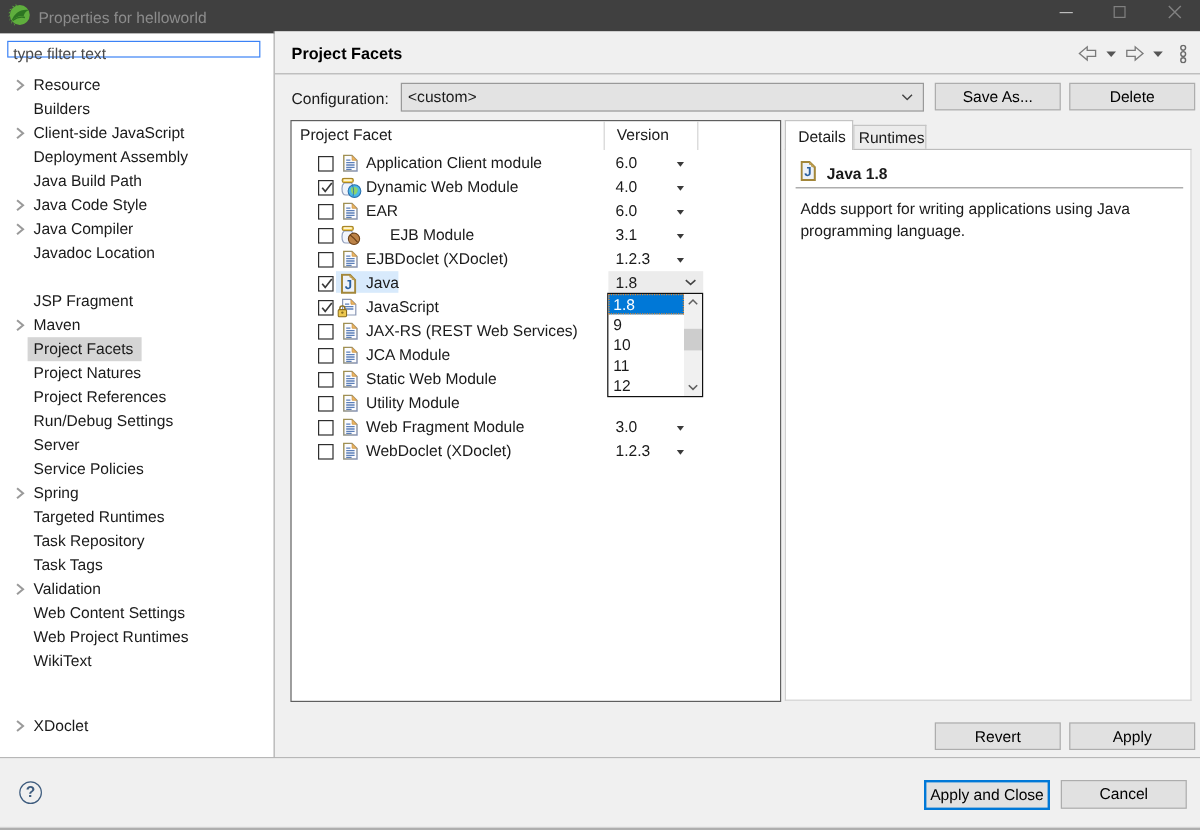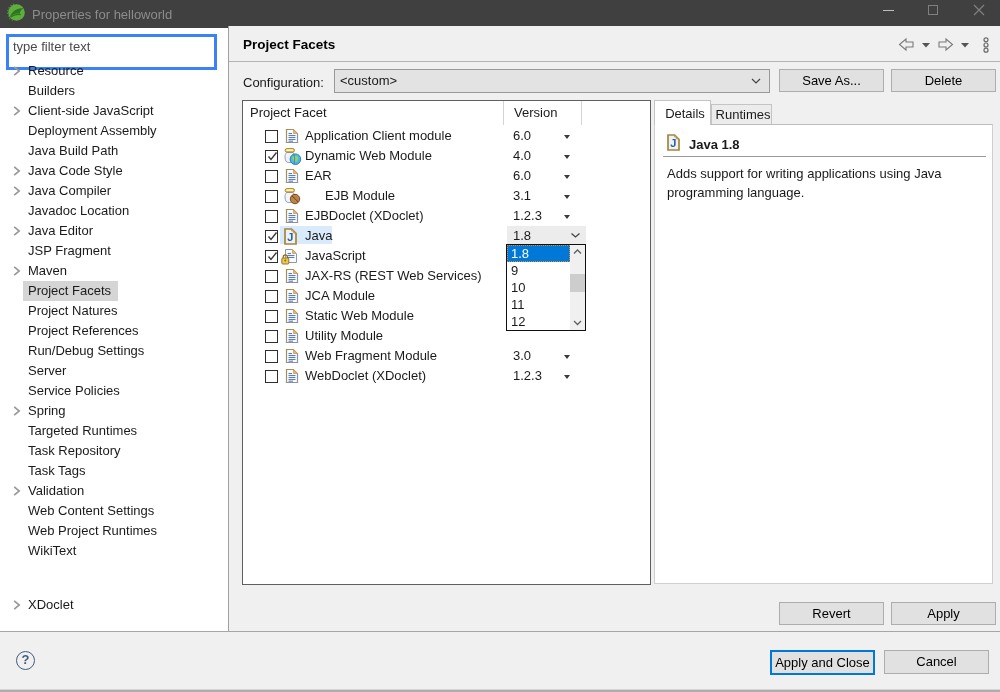--- a/index.html
+++ b/index.html
@@ -37,21 +37,21 @@
   </svg>
   <div class="abs" style="left:32px;top:7px;font-size:13px;color:#8c8c8c;">Properties for helloworld</div>
   <div class="abs" style="left:883px;top:10px;width:11px;height:1px;background:#bdbdbd;"></div>
   <div class="abs" style="left:928px;top:5px;width:10px;height:10px;border:1px solid #808080;"></div>
   <svg class="abs" style="left:973px;top:4px;" width="12" height="12" viewBox="0 0 12 12">
     <path d="M1 1 L11 11 M11 1 L1 11" stroke="#808080" stroke-width="1.2"></path>
   </svg>
 </div>
 
 <div class="abs" style="left:0;top:28px;width:228px;height:603px;background:#fff;">
-  <div class="abs" style="left:6px;top:6px;width:211px;height:36px;border:3px solid #3b82f6;line-height:19px;padding-left:4px;color:#4a4a4a;">type filter text</div>
+  <div class="abs" style="left:6px;top:6px;width:211px;height:14px;border:1px solid #3b82f6;line-height:19px;padding-left:4px;color:#4a4a4a;">type filter text</div>
   <div id="tree" class="abs" style="left:0;top:33px;width:228px;height:570px;">
       <div class="tree-item" style="top:0px;">
         <svg class="arr" width="8" height="12" viewBox="0 0 8 12">
           <path d="M1.2 1.8 L6.2 6 L1.2 10.2" stroke="#9a9a9a" stroke-width="1.7" fill="none"></path>
         </svg>
         <span class="lbl">Resource</span>
       </div>
       <div class="tree-item" style="top:20px;">
         <span class="lbl">Builders</span>
       </div>
@@ -74,26 +74,20 @@
         <span class="lbl">Java Code Style</span>
       </div>
       <div class="tree-item" style="top:120px;">
         <svg class="arr" width="8" height="12" viewBox="0 0 8 12">
           <path d="M1.2 1.8 L6.2 6 L1.2 10.2" stroke="#9a9a9a" stroke-width="1.7" fill="none"></path>
         </svg>
         <span class="lbl">Java Compiler</span>
       </div>
       <div class="tree-item" style="top:140px;">
         <span class="lbl">Javadoc Location</span>
-      </div>
-      <div class="tree-item" style="top:160px;">
-        <svg class="arr" width="8" height="12" viewBox="0 0 8 12">
-          <path d="M1.2 1.8 L6.2 6 L1.2 10.2" stroke="#9a9a9a" stroke-width="1.7" fill="none"></path>
-        </svg>
-        <span class="lbl">Java Editor</span>
       </div>
       <div class="tree-item" style="top:180px;">
         <span class="lbl">JSP Fragment</span>
       </div>
       <div class="tree-item" style="top:200px;">
         <svg class="arr" width="8" height="12" viewBox="0 0 8 12">
           <path d="M1.2 1.8 L6.2 6 L1.2 10.2" stroke="#9a9a9a" stroke-width="1.7" fill="none"></path>
         </svg>
         <span class="lbl">Maven</span>
       </div>

